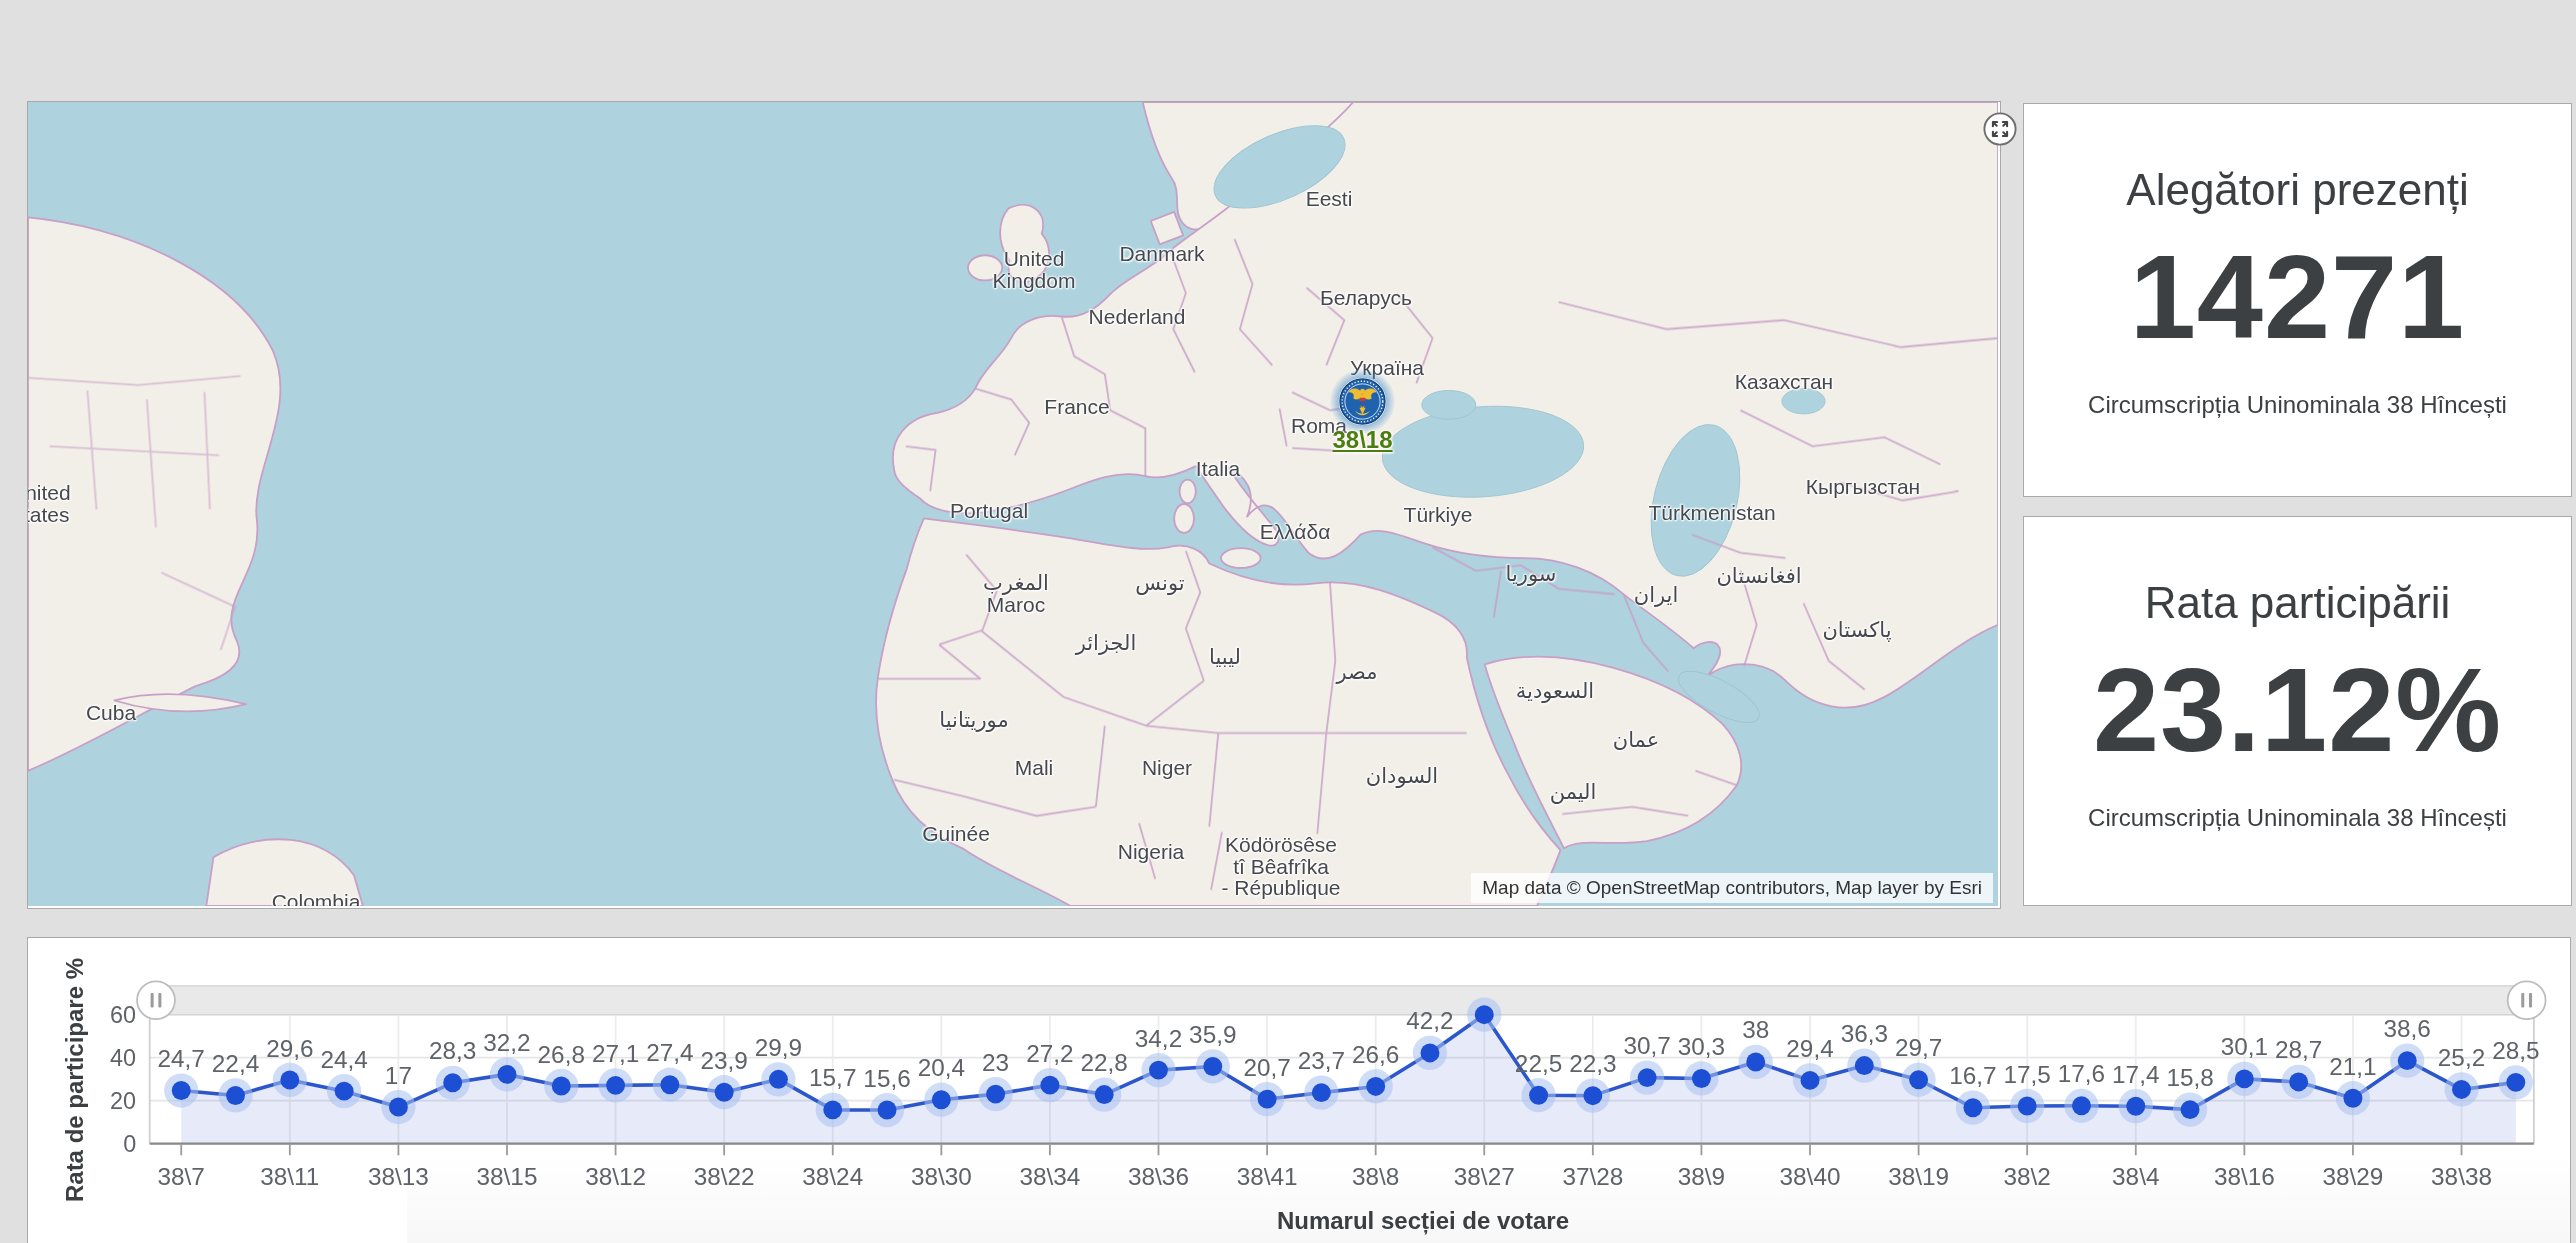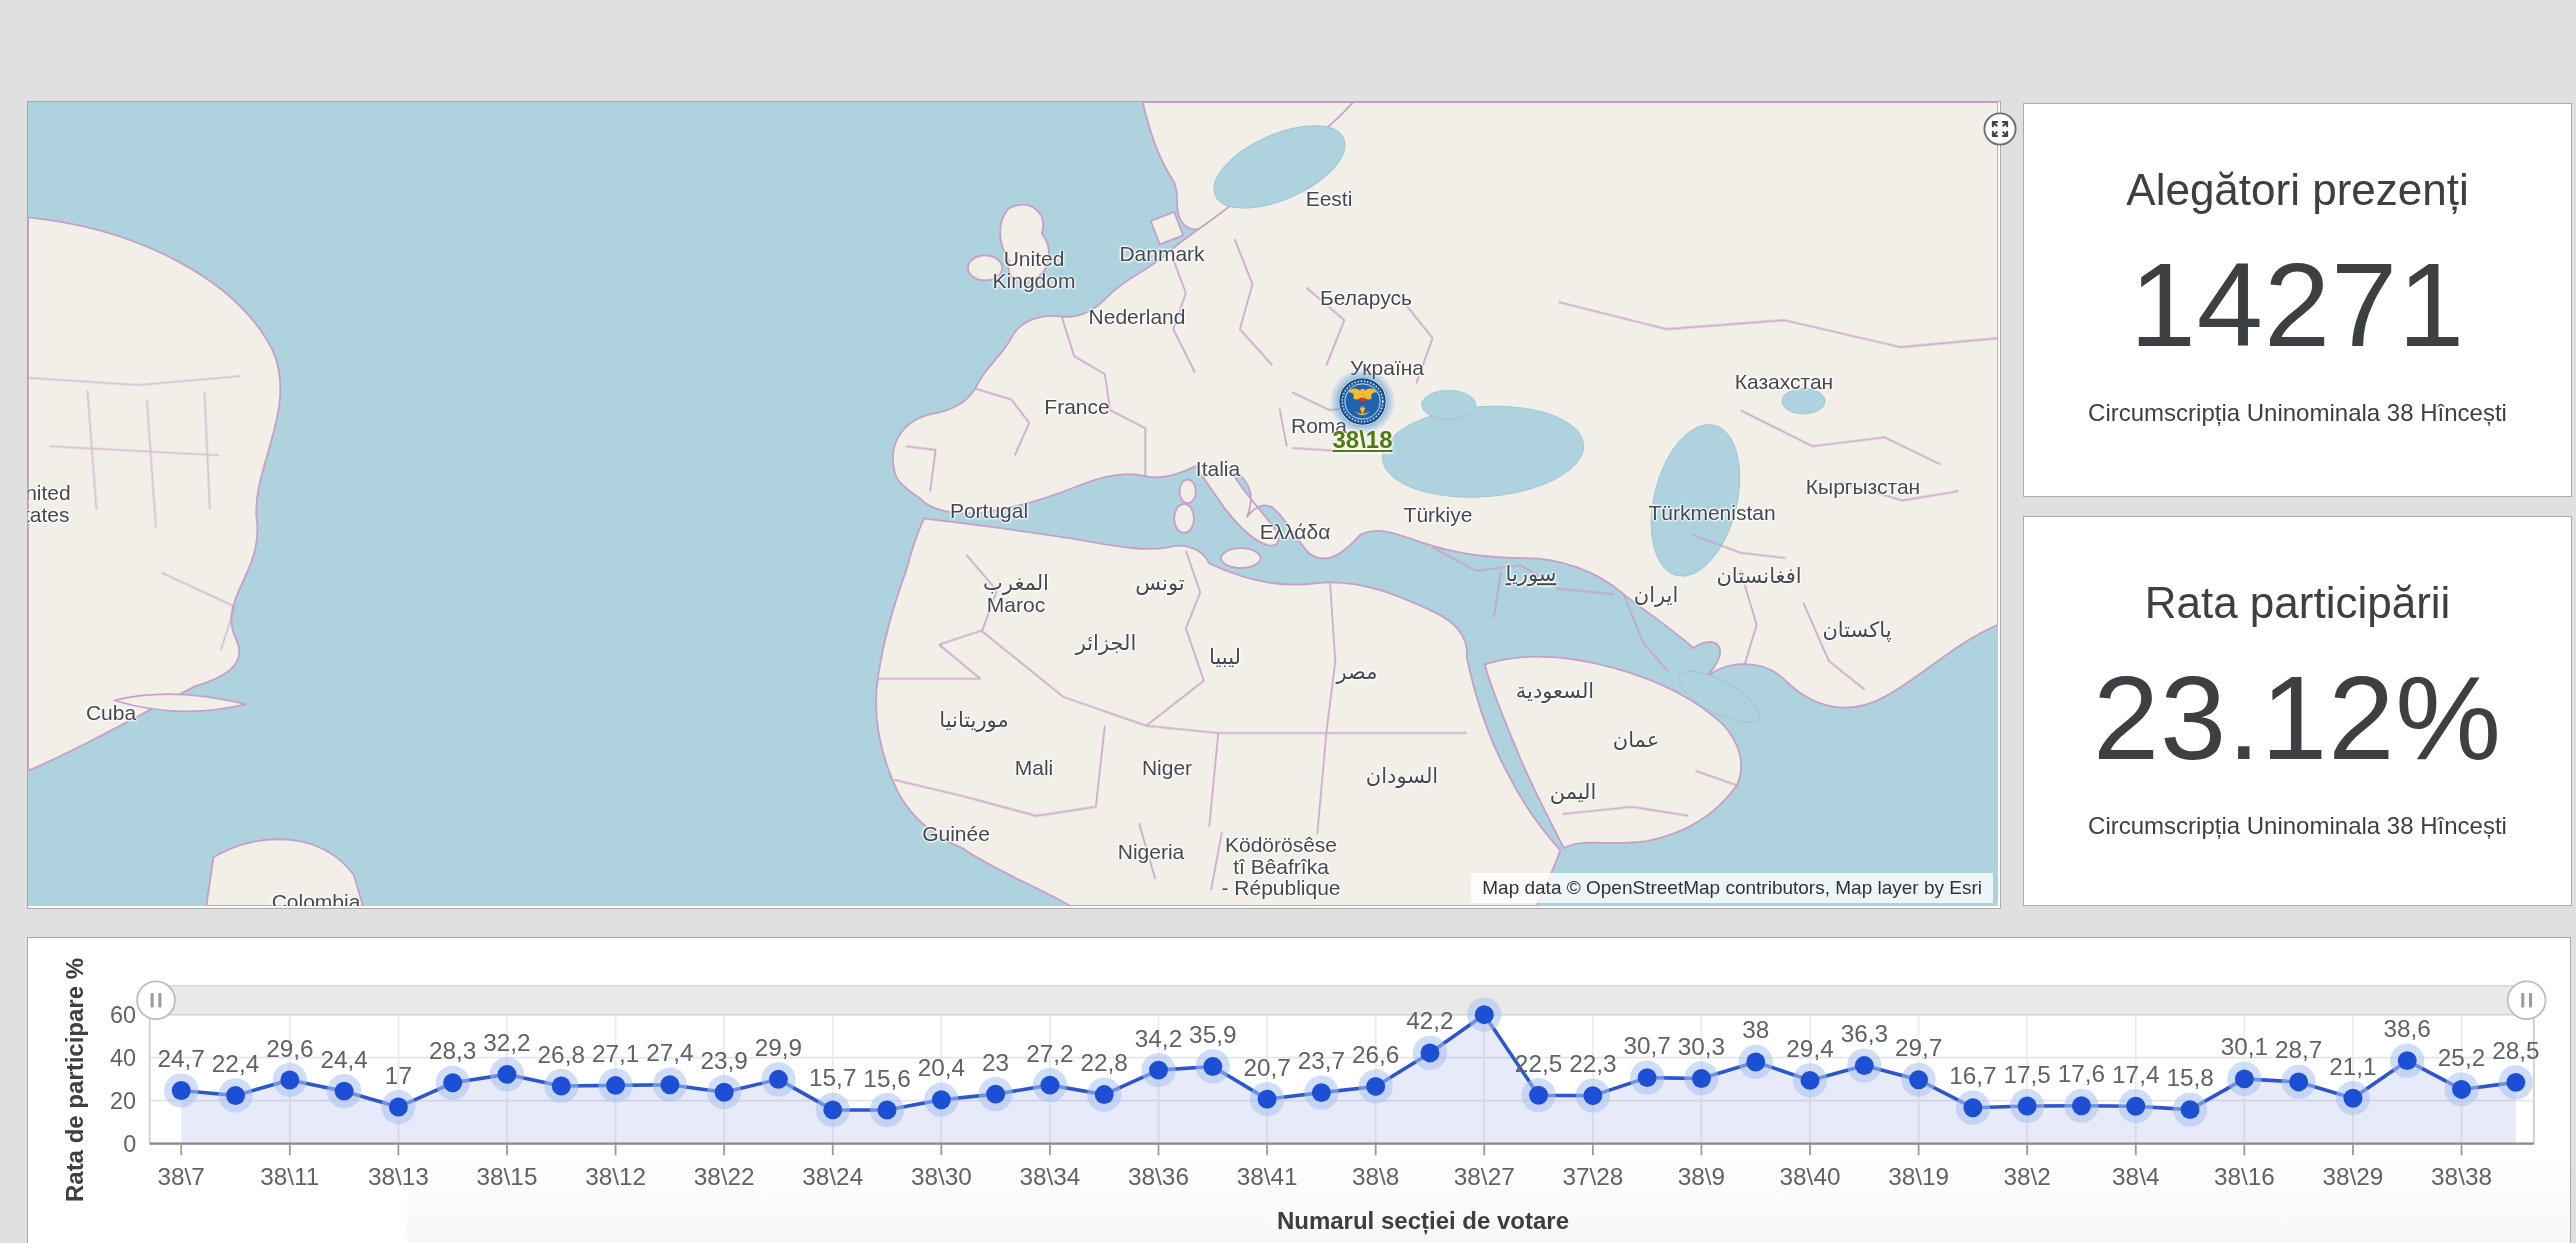--- a/index.html
+++ b/index.html
@@ -34,21 +34,21 @@
     text-shadow:0 0 2.7px #fff,0 0 3.6px #fff,0.9px 0.9px 1.8px #fff;text-decoration:underline;}
   .expand-btn{position:absolute;right:-17px;top:10px;width:34px;height:34px;padding:0;border:none;background:transparent;cursor:pointer;}
   .attribution{position:absolute;right:7.2px;bottom:5.4px;background:rgba(255,255,255,.78);
     color:#323232;font-size:19px;padding:3.6px 10.8px;}
 
   
   .stat{left:2023px;width:549px;display:flex;flex-direction:column;align-items:center;text-align:center;color:#3c4043;}
   .stat-voters{top:103px;height:394px;}
   .stat-turnout{top:516px;height:390px;}
   .stat-title{margin-top:61px;font-size:44px;font-weight:400;}
-  .stat-value{margin-top:28px;font-size:119px;font-weight:400;line-height:1.05;letter-spacing:0.9px;}
+  .stat-value{margin-top:20px;font-size:119px;font-weight:700;line-height:1.05;letter-spacing:0.9px;}
   .stat-sub{margin-top:31px;font-size:24px;}
 
   
   .chart-card{left:27px;top:937px;width:2544px;height:324px;}
   .chart-card::after{content:"";position:absolute;left:379px;right:0;bottom:0;height:108px;
     background:linear-gradient(180deg,rgba(0,0,0,0) 0%,rgba(0,0,0,0.035) 100%);pointer-events:none;}
   #chart-svg{position:absolute;left:0;top:0;}
   .y-title{position:absolute;left:47px;top:142px;transform:translate(-50%,-50%) rotate(-90deg);
     white-space:nowrap;font-size:24px;font-weight:bold;color:#3c4043;}
   .x-title{position:absolute;left:1395px;top:269px;transform:translateX(-50%);
@@ -205,21 +205,21 @@
         </div>
         <div class="map-label" style="left: 961px; top: 409px;">
           <div>Portugal</div>
         </div>
         <div class="map-label" style="left: 1267px; top: 430px;">
           <div>Ελλάδα</div>
         </div>
         <div class="map-label" style="left: 1684px; top: 411px;">
           <div>Türkmenistan</div>
         </div>
-        <div class="map-label" style="left: 1503px; top: 472px; text-decoration: underline;">
+        <div class="map-label" style="left: 1503px; top: 472px;">
           <div>سوريا</div>
         </div>
         <div class="map-label" style="left: 1628px; top: 493px;">
           <div>ایران</div>
         </div>
         <div class="map-label" style="left: 1731px; top: 474px;">
           <div>افغانستان</div>
         </div>
         <div class="map-label" style="left: 1785px; top: 528px; margin-left: 44px;">
           <div>پاکستان</div>

